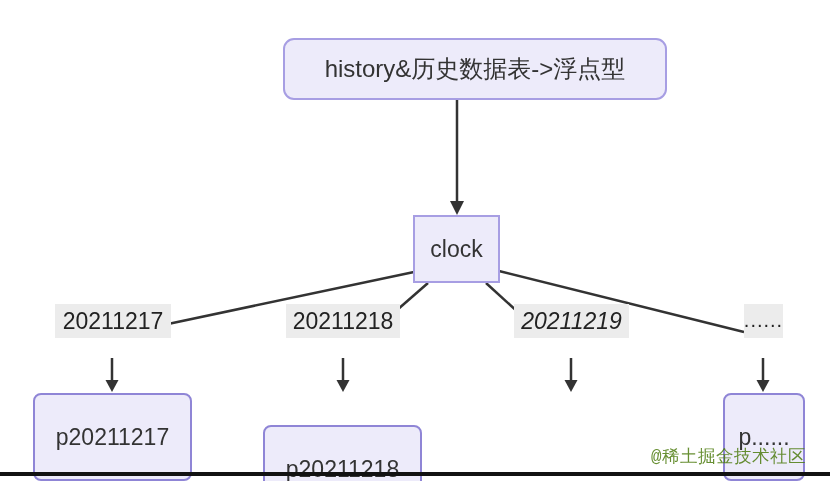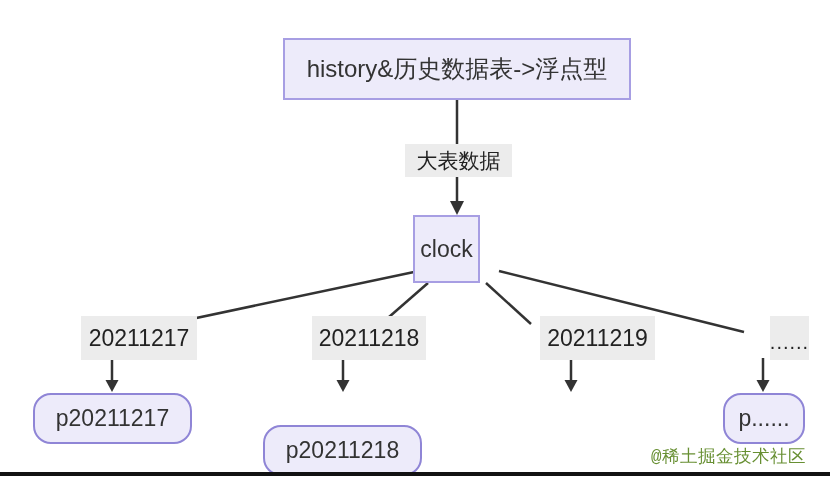--- a/index.html
+++ b/index.html
@@ -6,36 +6,36 @@
   .stage{
     position:relative;width:830px;height:481px;background:#ffffff;overflow:hidden;
     font-family:"Liberation Sans","DejaVu Sans",sans-serif;color:#2f2f2f;
   }
   .layer{position:absolute;left:0;top:0;z-index:1;}
   .node{
     position:absolute;z-index:2;box-sizing:border-box;
     display:flex;align-items:center;justify-content:center;
     background:#edebfa;border:2px solid #a79ee3;color:#333333;
   }
-  .node.root{left:283px;top:38px;width:348px;height:62px;font-size:24px;}
-  .node.hub{left:413px;top:215px;width:67px;height:68px;font-size:23px;}
-  .node.leaf{border-color:#8f85d6;border-radius:18px;top:393px;height:51px;font-size:23px;}
+  .node.root{left:283px;top:38px;width:384px;height:62px;font-size:24px;border-radius:11px;}
+  .node.hub{left:413px;top:215px;width:87px;height:68px;font-size:23px;}
+  .node.leaf{border-color:#8f85d6;border-radius:8px;top:393px;height:88px;font-size:23px;}
   .leaf0{left:33px;width:159px;}
   .leaf1{left:263px;width:159px;margin-top:32px;}
   .leaf2{left:493px;width:157px;}
   .leaf3{left:723px;width:82px;}
   .taglabel{
     position:absolute;z-index:2;box-sizing:border-box;background:#ececec;color:#222222;
     display:flex;align-items:center;justify-content:center;
   }
   .edgelabel{left:405px;top:144px;width:107px;height:33px;font-size:21px;}
-  .datelabel{top:316px;height:44px;font-size:23px;margin-left:26px;}
+  .datelabel{top:304px;height:34px;font-size:23px;}
   .date0{left:55px;width:116px;}
   .date1{left:286px;width:114px;text-align:right;}
-  .date2{left:514px;width:115px;}
+  .date2{left:514px;width:115px;font-style:italic;}
   .date3{left:744px;width:39px;align-items:flex-end;padding-bottom:6px;font-size:20px;letter-spacing:1px;}
   .watermark{
     position:absolute;z-index:4;left:651px;top:444px;font-size:17.5px;
     color:#4d7c0f;opacity:.85;letter-spacing:.5px;white-space:nowrap;font-family:Liberation Mono, monospace;
   }
   .footerbar{position:absolute;z-index:3;left:0;top:472px;width:830px;height:4px;background:#121212;}
 </style>
 </head>
 <body>
 
@@ -60,21 +60,20 @@
       <polygon points="457,215 450,201 464,201"></polygon>
       <polygon points="112,392 105.5,380 118.5,380"></polygon>
       <polygon points="343,392 336.5,380 349.5,380"></polygon>
       <polygon points="571,392 564.5,380 577.5,380"></polygon>
       <polygon points="763,392 756.5,380 769.5,380"></polygon>
     </g>
   </svg>
 
   <div class="node root">history&amp;历史数据表-&gt;浮点型</div>
 
-  <div class="taglabel edgelabel">大表数据</div>
 
   <div class="node hub">clock</div>
 
   <div class="taglabel datelabel date0">20211217</div>
   <div class="taglabel datelabel date1">20211218</div>
   <div class="taglabel datelabel date2">20211219</div>
   <div class="taglabel datelabel date3">......</div>
 
   <div class="node leaf leaf0">p20211217</div>
   <div class="node leaf leaf1">p20211218</div>

